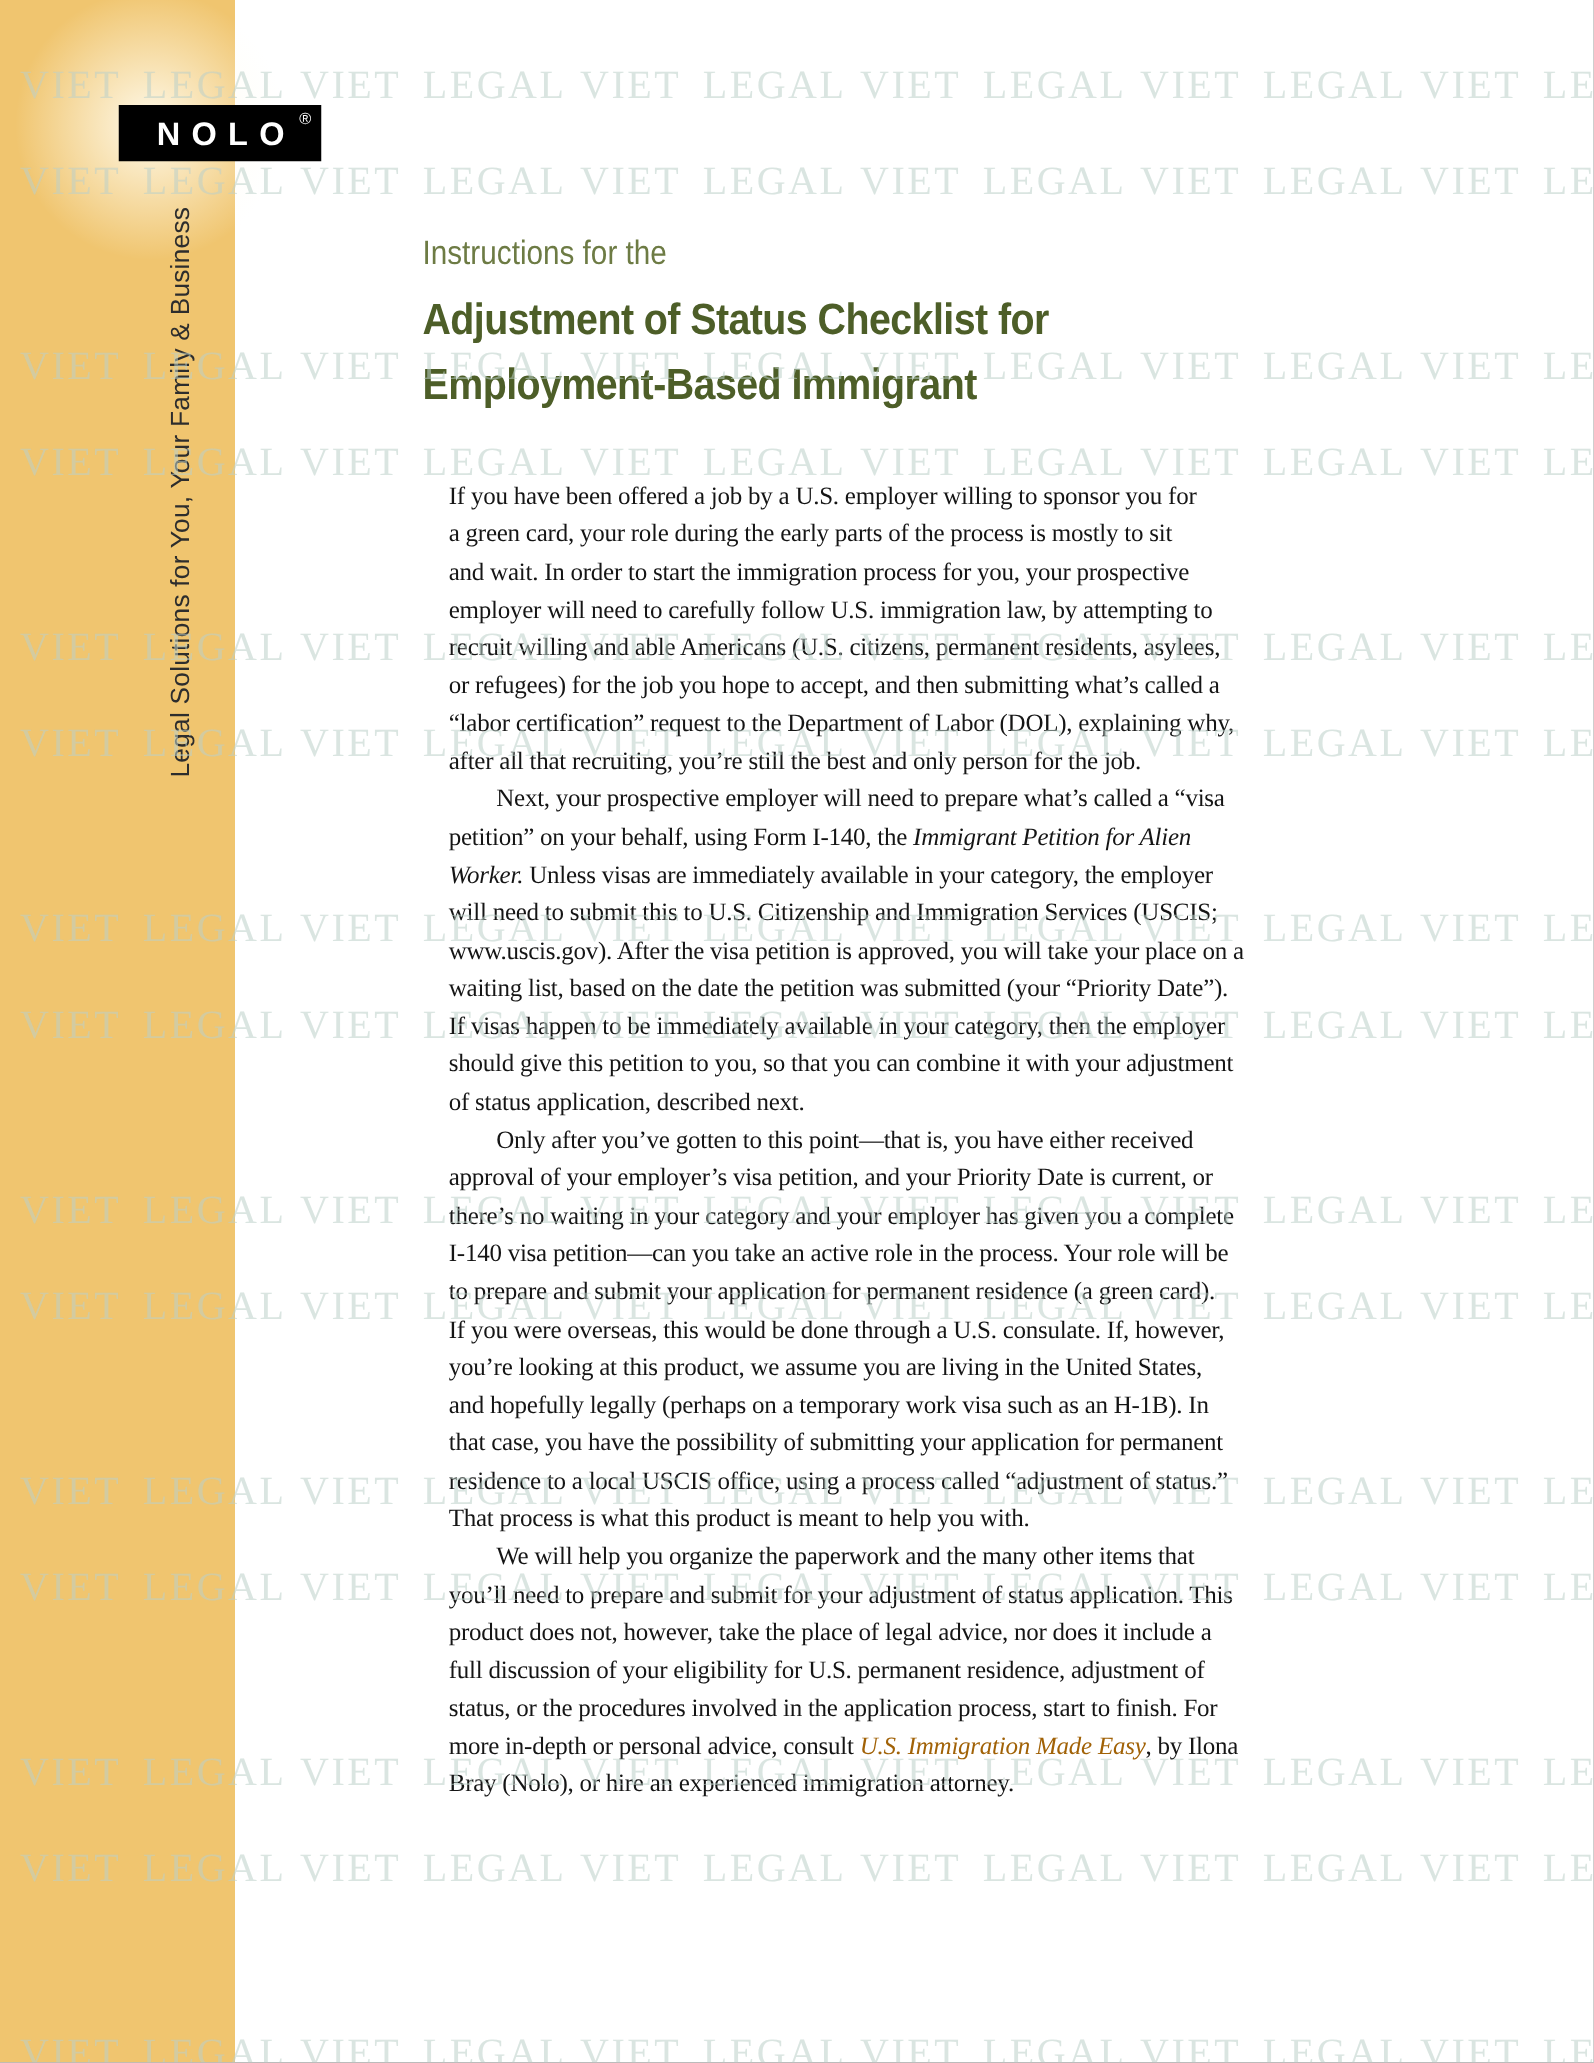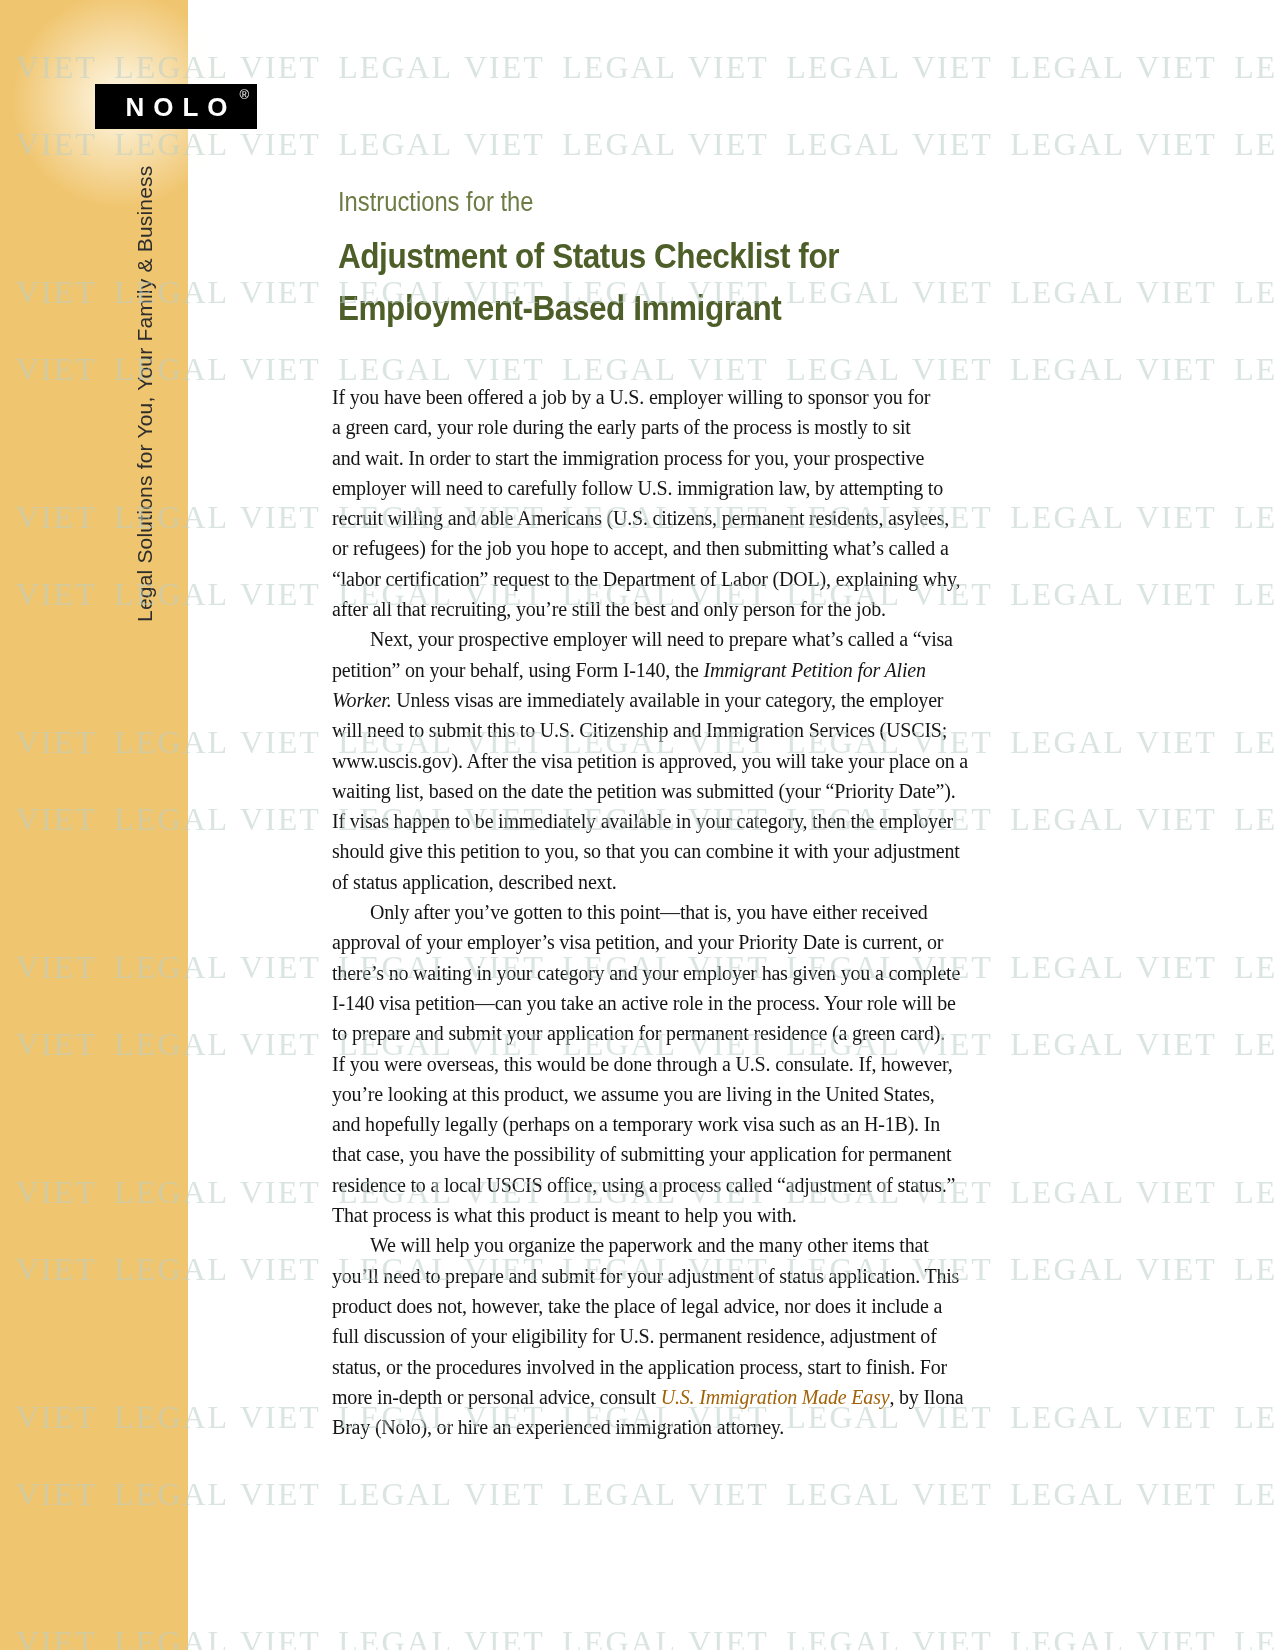--- a/index.html
+++ b/index.html
@@ -41,21 +41,21 @@
     transform:scaleX(0.88);transform-origin:left top;white-space:nowrap;z-index:3;
   }
   .title{
     position:absolute;left:338px;top:230px;margin:0;
     font-family:"Liberation Sans", sans-serif;font-size:35px;font-weight:bold;color:#4d5e28;
     line-height:52px;letter-spacing:-0.5px;
     transform:scaleX(0.9);transform-origin:left top;white-space:nowrap;z-index:3;
   }
   
   .body-text{
-    position:absolute;left:332px;top:382px;width:780px;
+    position:absolute;left:359px;top:382px;width:780px;
     font-family:"Liberation Serif", serif;font-size:20px;line-height:30.3px;color:#151515;
     letter-spacing:-0.2px;z-index:3;
   }
   .body-text p{margin:0;white-space:nowrap;}
   .body-text p.indent{text-indent:38px;}
   .body-text .it{font-style:italic;margin-top:36px;}
   .body-text .book-link{font-style:italic;color:#a16207;text-decoration:none;cursor:pointer;}
   
   .wm-layer{position:absolute;left:0;top:0;width:1275px;height:1650px;z-index:5;pointer-events:none;}
   .wm-row{

